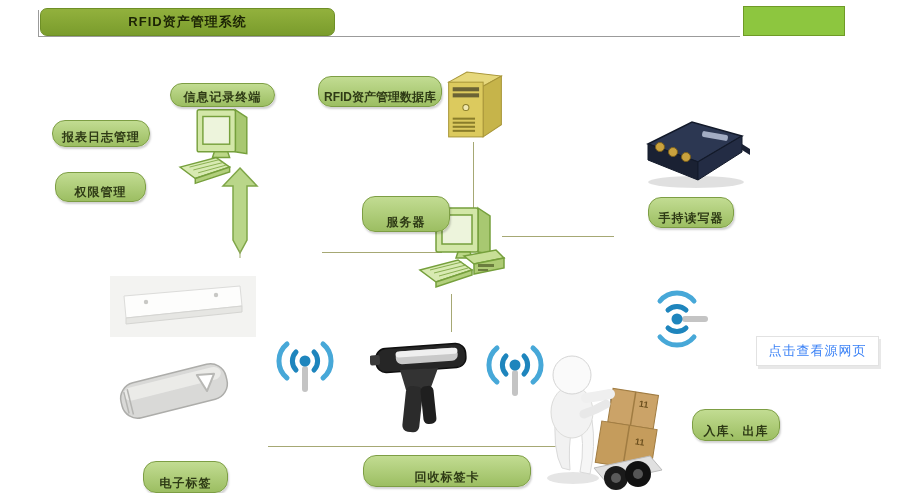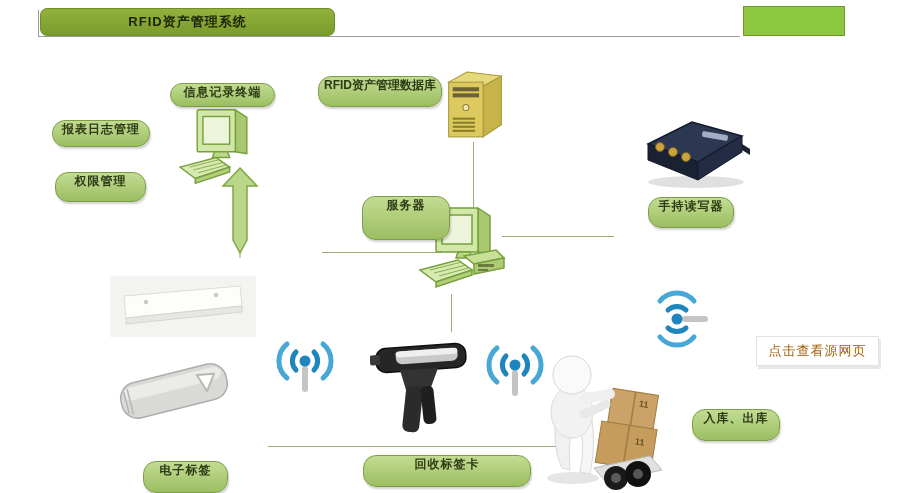--- a/index.html
+++ b/index.html
@@ -1,38 +1,38 @@
 <!DOCTYPE html>
 <html><head>
 <meta charset="utf-8">
 <style>
   html,body{margin:0;padding:0;background:#fff;}
   .stage{position:relative;width:920px;height:493px;background:#ffffff;overflow:hidden;
          font-family:"Liberation Sans","DejaVu Sans",sans-serif;}
-  .pill{position:absolute;display:flex;align-items:flex-start;justify-content:center;
+  .pill{position:absolute;display:flex;align-items:flex-end;justify-content:center;
         background:linear-gradient(180deg,#c2dc92,#9cbe62);
         border:1.5px solid #7d9e44;border-radius:13px;
         font-weight:bold;color:#2e3a15;font-size:12px;letter-spacing:1px;
         box-shadow:1px 2px 2px rgba(0,0,0,0.18);box-sizing:border-box;z-index:3;}
   .banner{position:absolute;left:40px;top:8px;width:293px;height:26px;
         display:flex;align-items:center;justify-content:center;
         background:linear-gradient(180deg,#92b13d,#7a9c2c);
         border:1px solid #6e8f26;border-radius:7px;
         font-weight:bold;color:#1c2405;font-size:13px;letter-spacing:1px;z-index:3;}
   .accent{position:absolute;left:743px;top:6px;width:102px;height:30px;
         background:#8dc63f;border:1px solid #6f9a26;box-sizing:border-box;z-index:3;}
   .hline{position:absolute;height:1px;background:#a6a874;z-index:1;}
   .vline{position:absolute;width:1px;background:#a6a874;z-index:1;}
   .gray{background:#9b9b9b;}
   .art{position:absolute;z-index:2;}
   .watermark{position:absolute;left:756px;top:336px;width:121px;height:28px;
         background:#ffffff;border:1px solid #e2e2e2;
         box-shadow:2px 3px 0 rgba(190,190,190,0.35);
         display:flex;align-items:center;justify-content:center;
-        color:#a16207;font-size:13px;letter-spacing:1px;z-index:4;cursor:pointer;text-align:center;}
+        color:#3b82f6;font-size:13px;letter-spacing:1px;z-index:4;cursor:pointer;text-align:center;}
   .rot-left{transform:rotate(-90deg);}
 </style>
 </head>
 <body>
 
 <div class="stage">
 
   <div class="vline gray" style="left:38px;top:10px;height:27px;"></div>
   <div class="banner">
     <span>RFID资产管理系统</span>
@@ -88,21 +88,21 @@
     <rect x="8" y="12" width="34" height="54" fill="#dcca5e" stroke="#a89638"></rect>
     <rect x="12" y="17" width="26" height="4" fill="#6b6335"></rect>
     <rect x="12" y="23" width="26" height="4" fill="#6b6335"></rect>
     <circle cx="25" cy="37" r="3" fill="#f0e8b0" stroke="#8a7d2a"></circle>
     <rect x="12" y="47" width="22" height="2" fill="#8a7d2a"></rect>
     <rect x="12" y="51" width="22" height="2" fill="#8a7d2a"></rect>
     <rect x="12" y="55" width="22" height="2" fill="#8a7d2a"></rect>
     <rect x="12" y="59" width="22" height="2" fill="#8a7d2a"></rect>
   </svg>
 
-  <div class="pill" style="left:362px;top:196px;width:88px;height:44px;">
+  <div class="pill" style="left:362px;top:196px;width:88px;height:36px;">
     <span>服务器</span>
   </div>
 
   <svg class="art" style="left:418px;top:206px;" width="92" height="92" viewBox="0 0 92 92">
     <g stroke="#76a03c" stroke-width="1.5">
       <polygon points="60,2 72,10 72,48 60,46" fill="#a8c871"></polygon>
       <rect x="18" y="2" width="42" height="44" rx="2" fill="#d3e7a8"></rect>
       <rect x="24" y="9" width="30" height="29" fill="#edf4dc"></rect>
       <polygon points="40,46 52,46 54,52 38,52" fill="#bcd787"></polygon>
       <polygon points="46,50 78,44 86,52 56,58" fill="#c8df97"></polygon>

